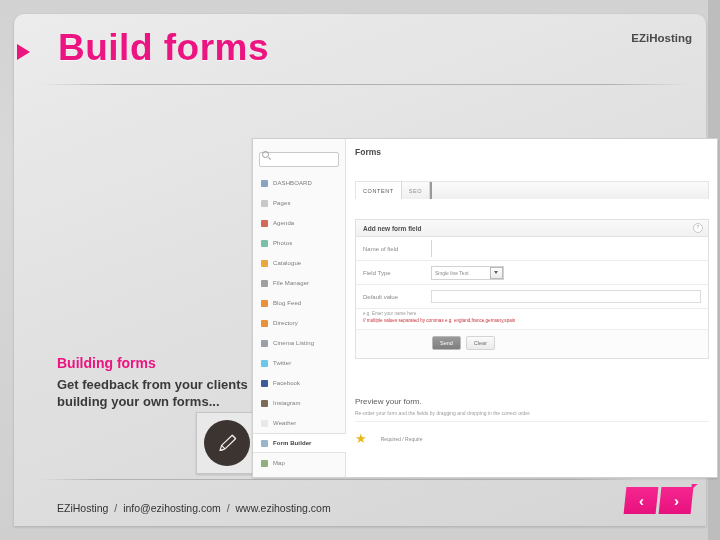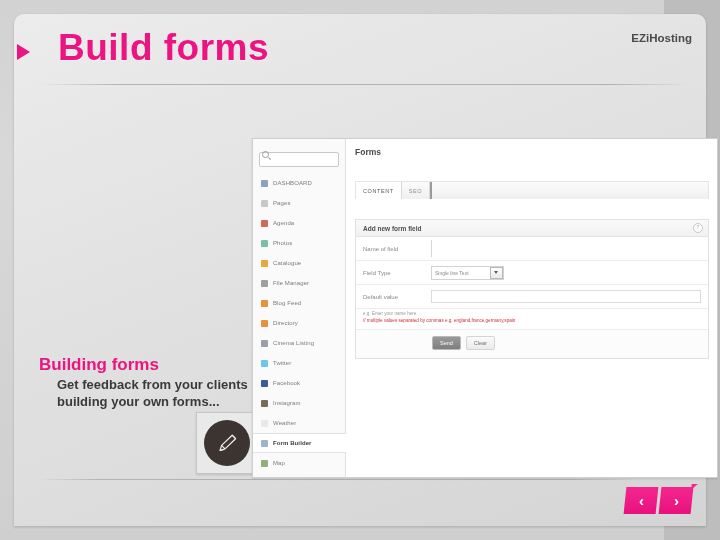--- a/index.html
+++ b/index.html
@@ -4,20 +4,21 @@
 <style>
   html,body{margin:0;padding:0;}
   body{
     width:720px;height:540px;overflow:hidden;
     font-family:"Liberation Sans", sans-serif;
     background:#bdbdbd;
   }
   .slide{
     position:absolute;left:0;top:0;width:664px;height:540px;
     background:linear-gradient(180deg,#d2d2d2 0%,#d8d8d8 30%,#cfcfcf 100%);
+    padding-left:44px;
   }
   .card{
     position:absolute;left:14px;top:14px;width:692px;height:512px;
     background:linear-gradient(160deg,#ececec 0%,#e3e3e3 35%,#dcdcdc 70%,#d4d4d4 100%);
     border-top-left-radius:10px;border-top-right-radius:10px;
     box-shadow:0 1px 3px rgba(0,0,0,.18);
   }
   
   .marker{
     position:absolute;left:3px;top:30px;width:0;height:0;
@@ -33,22 +34,22 @@
   .brand{
     position:absolute;right:14px;top:18px;
     font-size:11.5px;font-weight:bold;color:#4a4a4a;
   }
   .hrule{
     position:absolute;left:26px;top:70px;width:648px;height:1px;
     background:linear-gradient(90deg,rgba(160,160,160,0) 0%,rgba(150,150,150,.65) 12%,rgba(150,150,150,.65) 88%,rgba(160,160,160,0) 100%);
   }
   
   .copy-h{
-    position:absolute;left:25px;top:341px;
-    font-size:17px;font-weight:bold;color:#ec1480;
+    position:absolute;left:43px;top:341px;
+    font-size:14px;font-weight:bold;color:#ec1480;
   }
   .copy-b{
     position:absolute;left:43px;top:362px;width:215px;
     font-size:13px;font-weight:bold;color:#3a3a3a;line-height:1.32;
   }
   .thumb{
     position:absolute;left:182px;top:398px;width:60px;height:60px;
     background:#e9e9e9;border:1px solid #c6c6c6;
     display:flex;align-items:center;justify-content:center;
     box-shadow:0 1px 2px rgba(0,0,0,.15);
@@ -335,24 +336,39 @@
             <span class="hint-grey">e.g. Enter your name here</span>
             <span class="hint-red">// multiple values separated by commas e.g. england,france,germany,spain</span>
           </div>
 
           <div class="btnrow">
             <div class="btn">Send</div>
             <div class="btn sec">Clear</div>
           </div>
         </div>
 
+        <div class="preview">
+          <div class="pv-title">Preview your form.</div>
+          <div class="pv-sub">Re-order your form and the fields by dragging and dropping in the correct order.</div>
+          <div class="pv-row">
+            <div class="star">★</div>
+            <div class="pv-req">Required / Require</div>
+          </div>
+        </div>
       </div>
     </div>
 
     <div class="frule"></div>
+    <div class="foot">
+      <span>EZiHosting</span>
+      <span class="sep">/</span>
+      <span>info@ezihosting.com</span>
+      <span class="sep">/</span>
+      <span>www.ezihosting.com</span>
+    </div>
 
     <div class="nav">
       <div class="nbtn">
         <span>‹</span>
       </div>
       <div class="nbtn next">
         <span>›</span>
       </div>
     </div>
 

